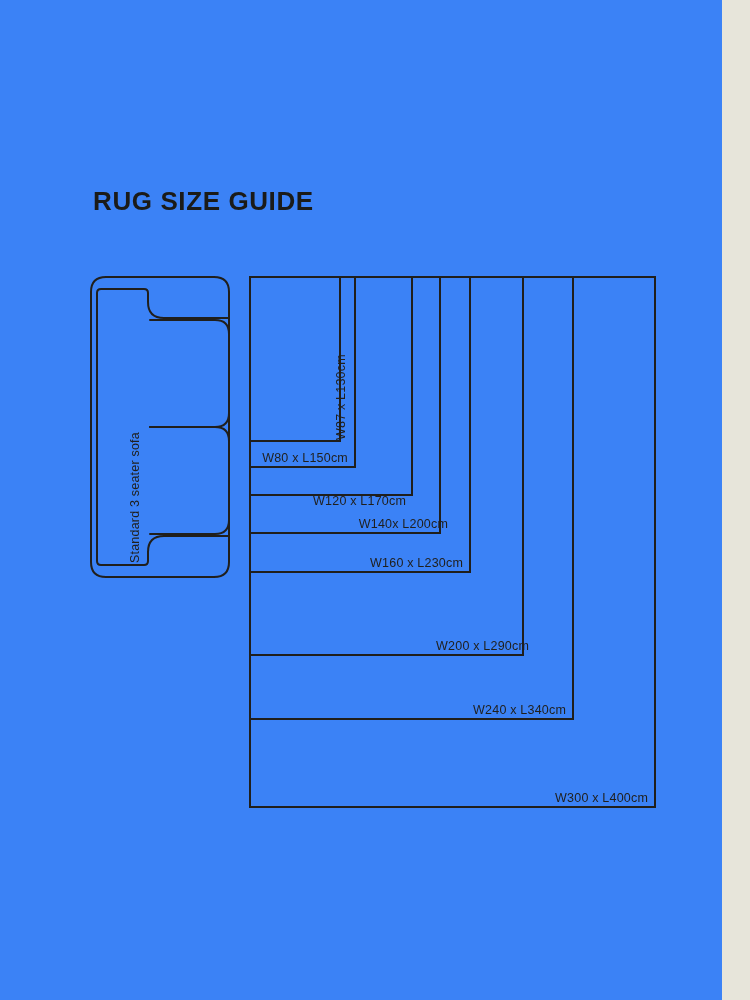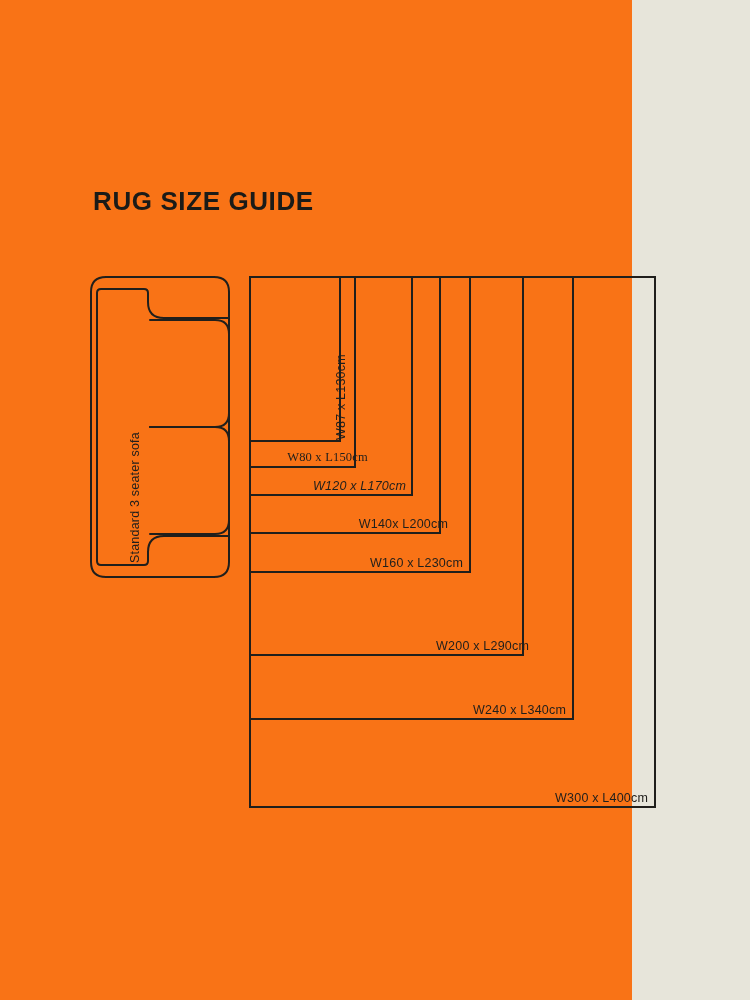--- a/index.html
+++ b/index.html
@@ -11,23 +11,23 @@
   }
 
   body {
     background: #e7e5da;
     font-family: "Liberation Sans", sans-serif;
     -webkit-font-smoothing: antialiased;
   }
 
   #page {
     position: relative;
-    width: 632px;
+    width: 722px;
     height: 1000px;
-    background: #f97316;
+    background: #3b82f6;
   }
 
   
   #title {
     position: absolute;
     left: 93px;
     top: 186px;
     font-size: 26px;
     font-weight: 700;
     letter-spacing: 0.6px;
@@ -124,23 +124,23 @@
       <rect class="rug-rect" x="250" y="277" width="273" height="378"></rect>
       <rect class="rug-rect" x="250" y="277" width="323" height="442"></rect>
       <rect class="rug-rect" x="250" y="277" width="405" height="530"></rect>
     </svg>
   </div>
 
   <div id="sofa-label">Standard 3 seater sofa</div>
 
   <div class="rug-label vertical" style="left:334px; top:440px;">W87 x L130cm</div>
 
-  <div class="rug-label horizontal" style="left:368px; top:465px;font-family:Liberation Serif, serif;">W80 x L150cm</div>
+  <div class="rug-label horizontal" style="left:348px; top:465px;">W80 x L150cm</div>
 
-  <div class="rug-label horizontal" style="left:406px; top:493px;font-style:italic;">W120 x L170cm</div>
+  <div class="rug-label horizontal" style="left:406px; top:508px;">W120 x L170cm</div>
 
   <div class="rug-label horizontal" style="left:448px; top:531px;">W140x L200cm</div>
 
   <div class="rug-label horizontal" style="left:463px; top:570px;text-align:right;">W160 x L230cm</div>
 
   <div class="rug-label horizontal" style="left:517px; top:653px;margin-left:12px;">W200 x L290cm</div>
 
   <div class="rug-label horizontal" style="left:566px; top:717px;">W240 x L340cm</div>
 
   <div class="rug-label horizontal" style="left:648px; top:805px;text-align:center;">W300 x L400cm</div>

